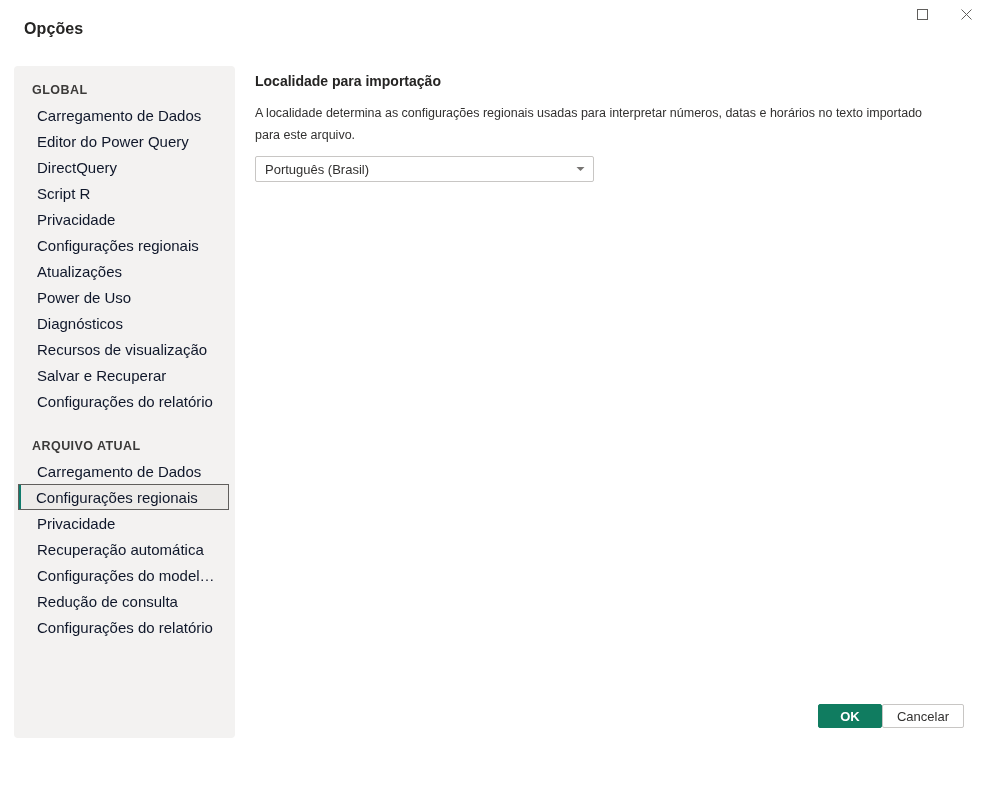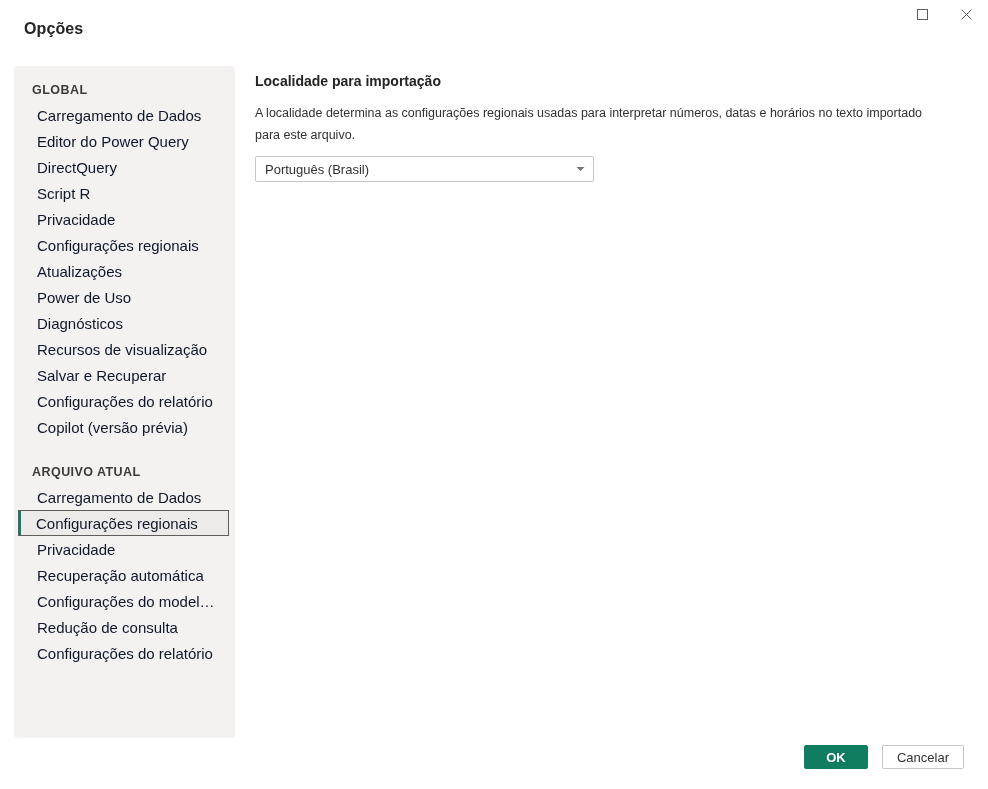--- a/index.html
+++ b/index.html
@@ -161,23 +161,22 @@
     width: 26px;
     display: flex;
     align-items: center;
     justify-content: center;
   }
 
   
   .footer {
     position: absolute;
     right: 24px;
-    top: 745px;
-    display: flex;
-    gap: 14px;
+    top: 704px;
+    display: flex;
   }
   .btn {
     height: 24px;
     min-width: 64px;
     font-size: 13px;
     font-family: "Liberation Sans", sans-serif;
     border-radius: 2px;
     box-sizing: border-box;
     cursor: default;
     padding: 0 14px;
@@ -225,21 +224,20 @@
       <li class="nav-item">DirectQuery</li>
       <li class="nav-item">Script R</li>
       <li class="nav-item">Privacidade</li>
       <li class="nav-item">Configurações regionais</li>
       <li class="nav-item">Atualizações</li>
       <li class="nav-item">Power de Uso</li>
       <li class="nav-item">Diagnósticos</li>
       <li class="nav-item">Recursos de visualização</li>
       <li class="nav-item">Salvar e Recuperar</li>
       <li class="nav-item">Configurações do relatório</li>
-      <li class="nav-item">Copilot (versão prévia)</li>
     </ul>
     <div class="nav-group-header second">ARQUIVO ATUAL</div>
     <ul class="nav-list">
       <li class="nav-item">Carregamento de Dados</li>
       <li class="nav-item selected">Configurações regionais</li>
       <li class="nav-item">Privacidade</li>
       <li class="nav-item">Recuperação automática</li>
       <li class="nav-item">Configurações do modelo semân...</li>
       <li class="nav-item">Redução de consulta</li>
       <li class="nav-item">Configurações do relatório</li>

